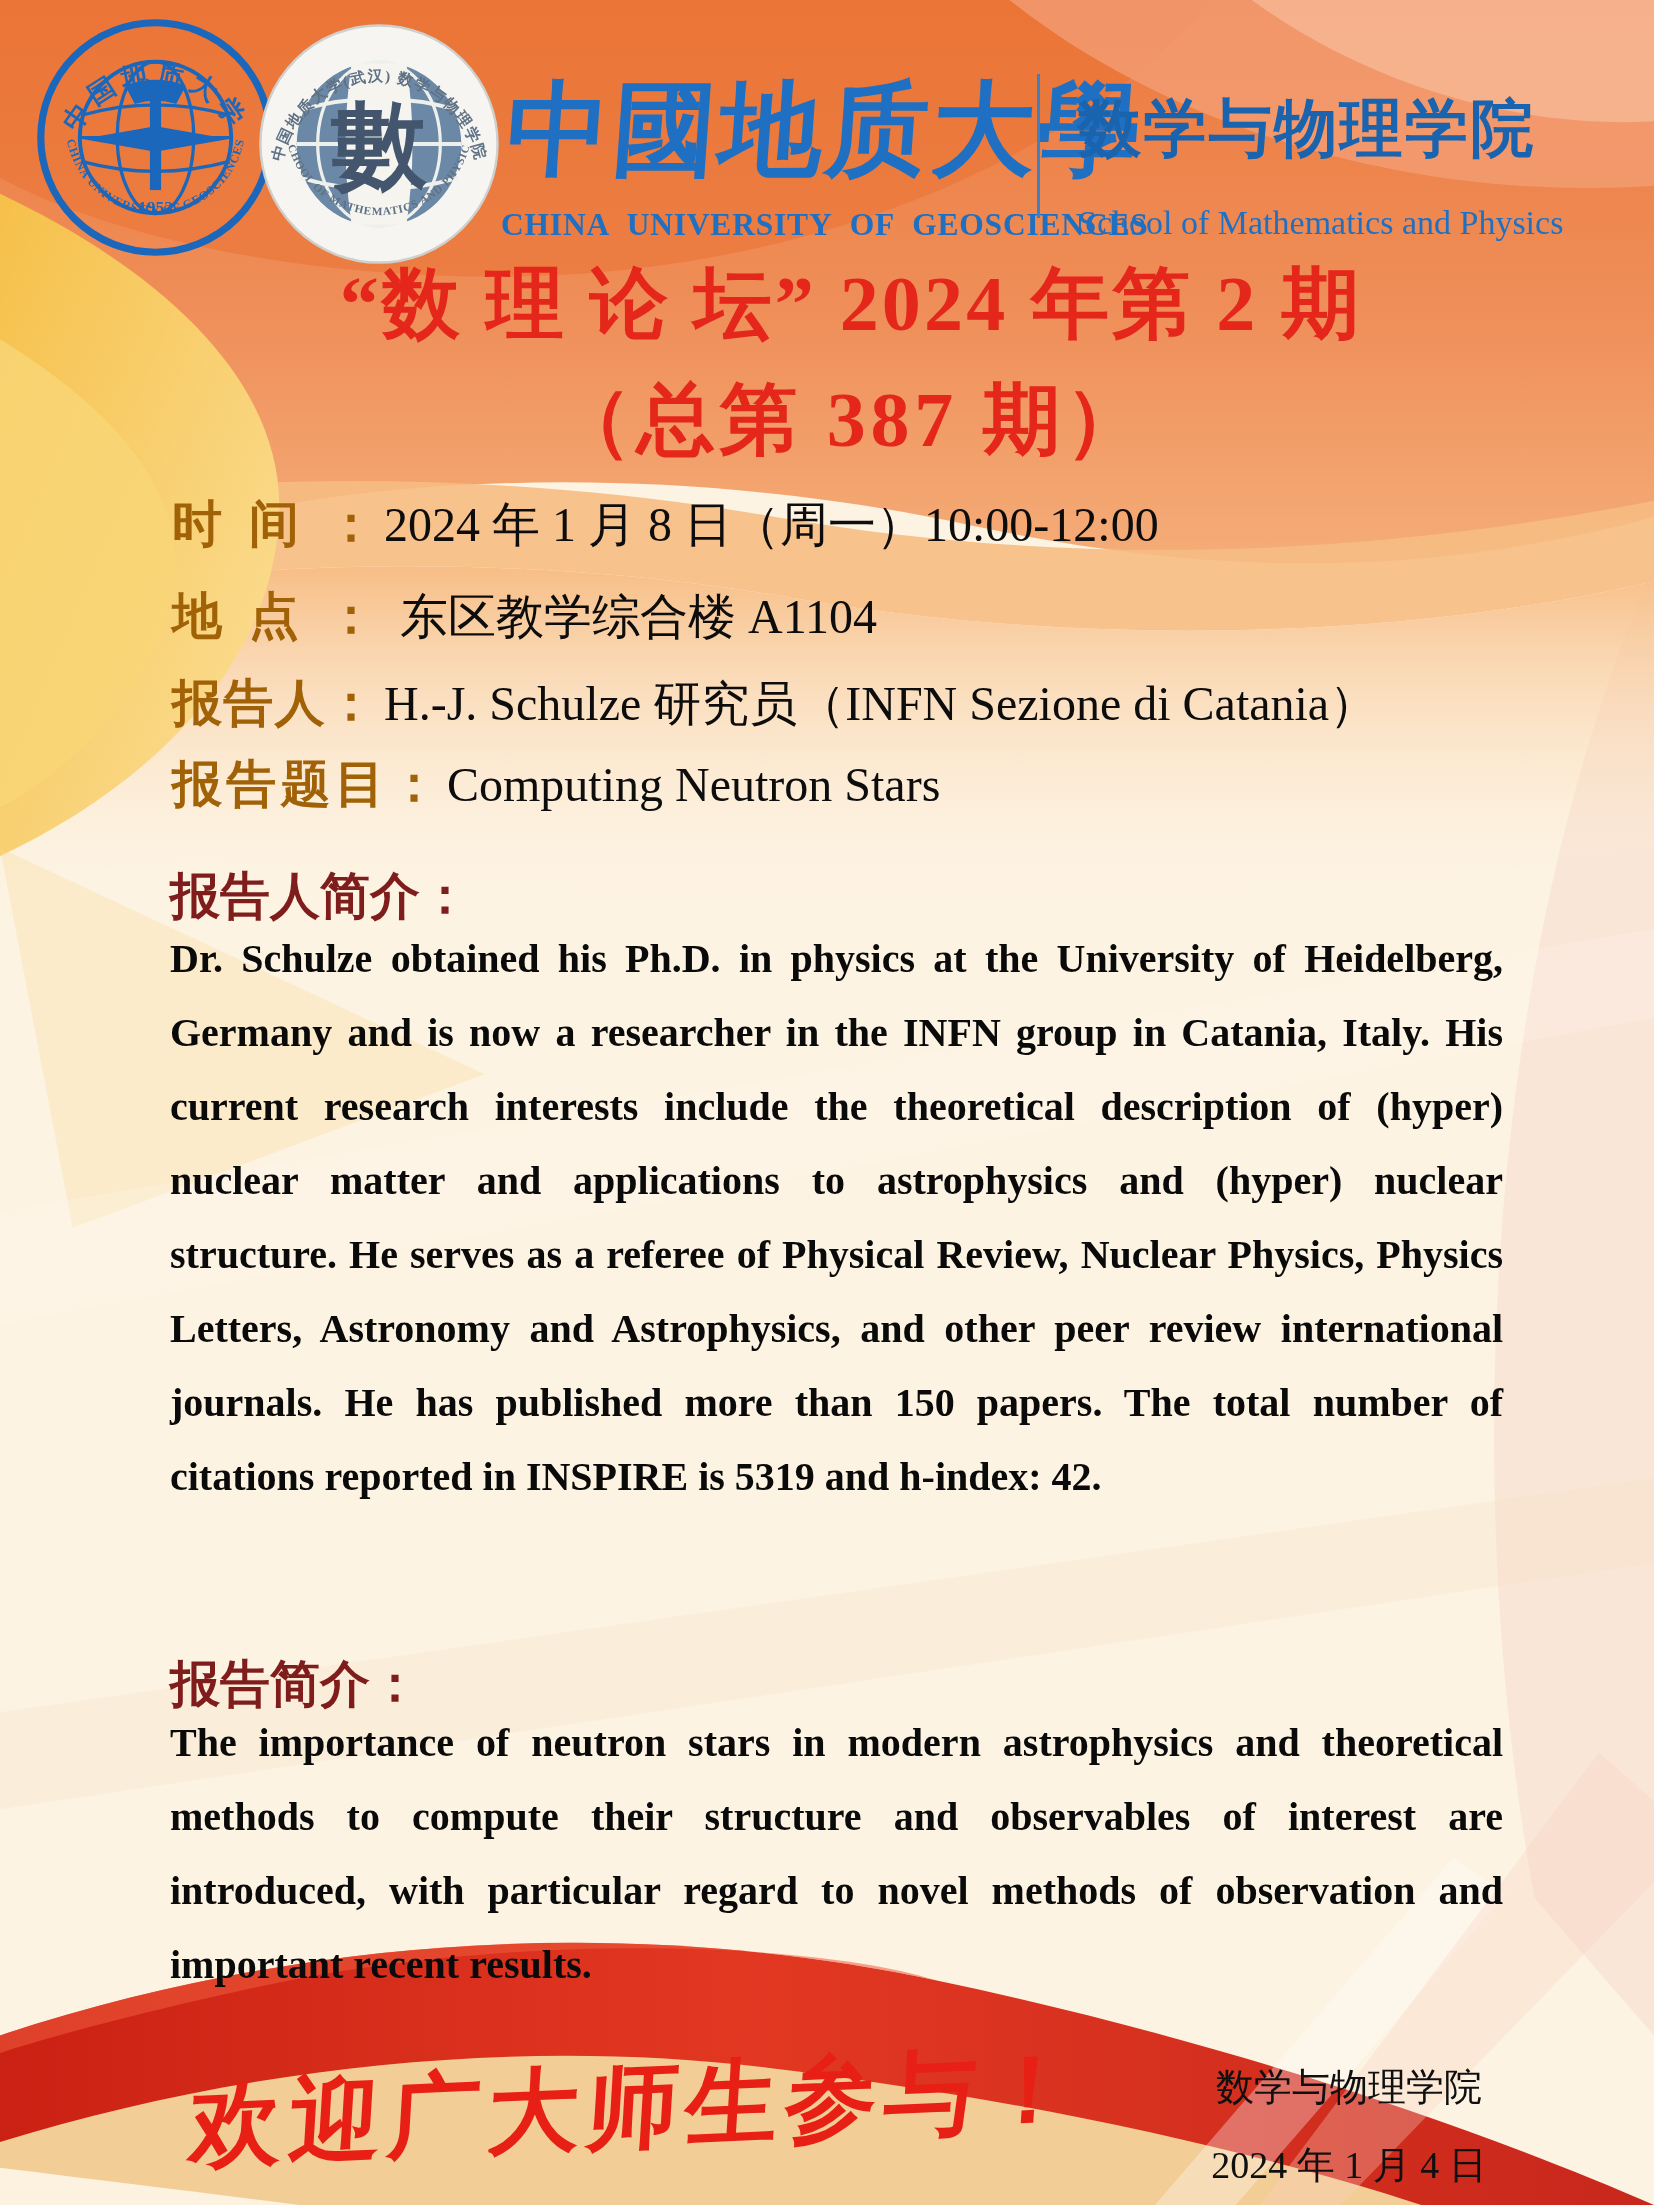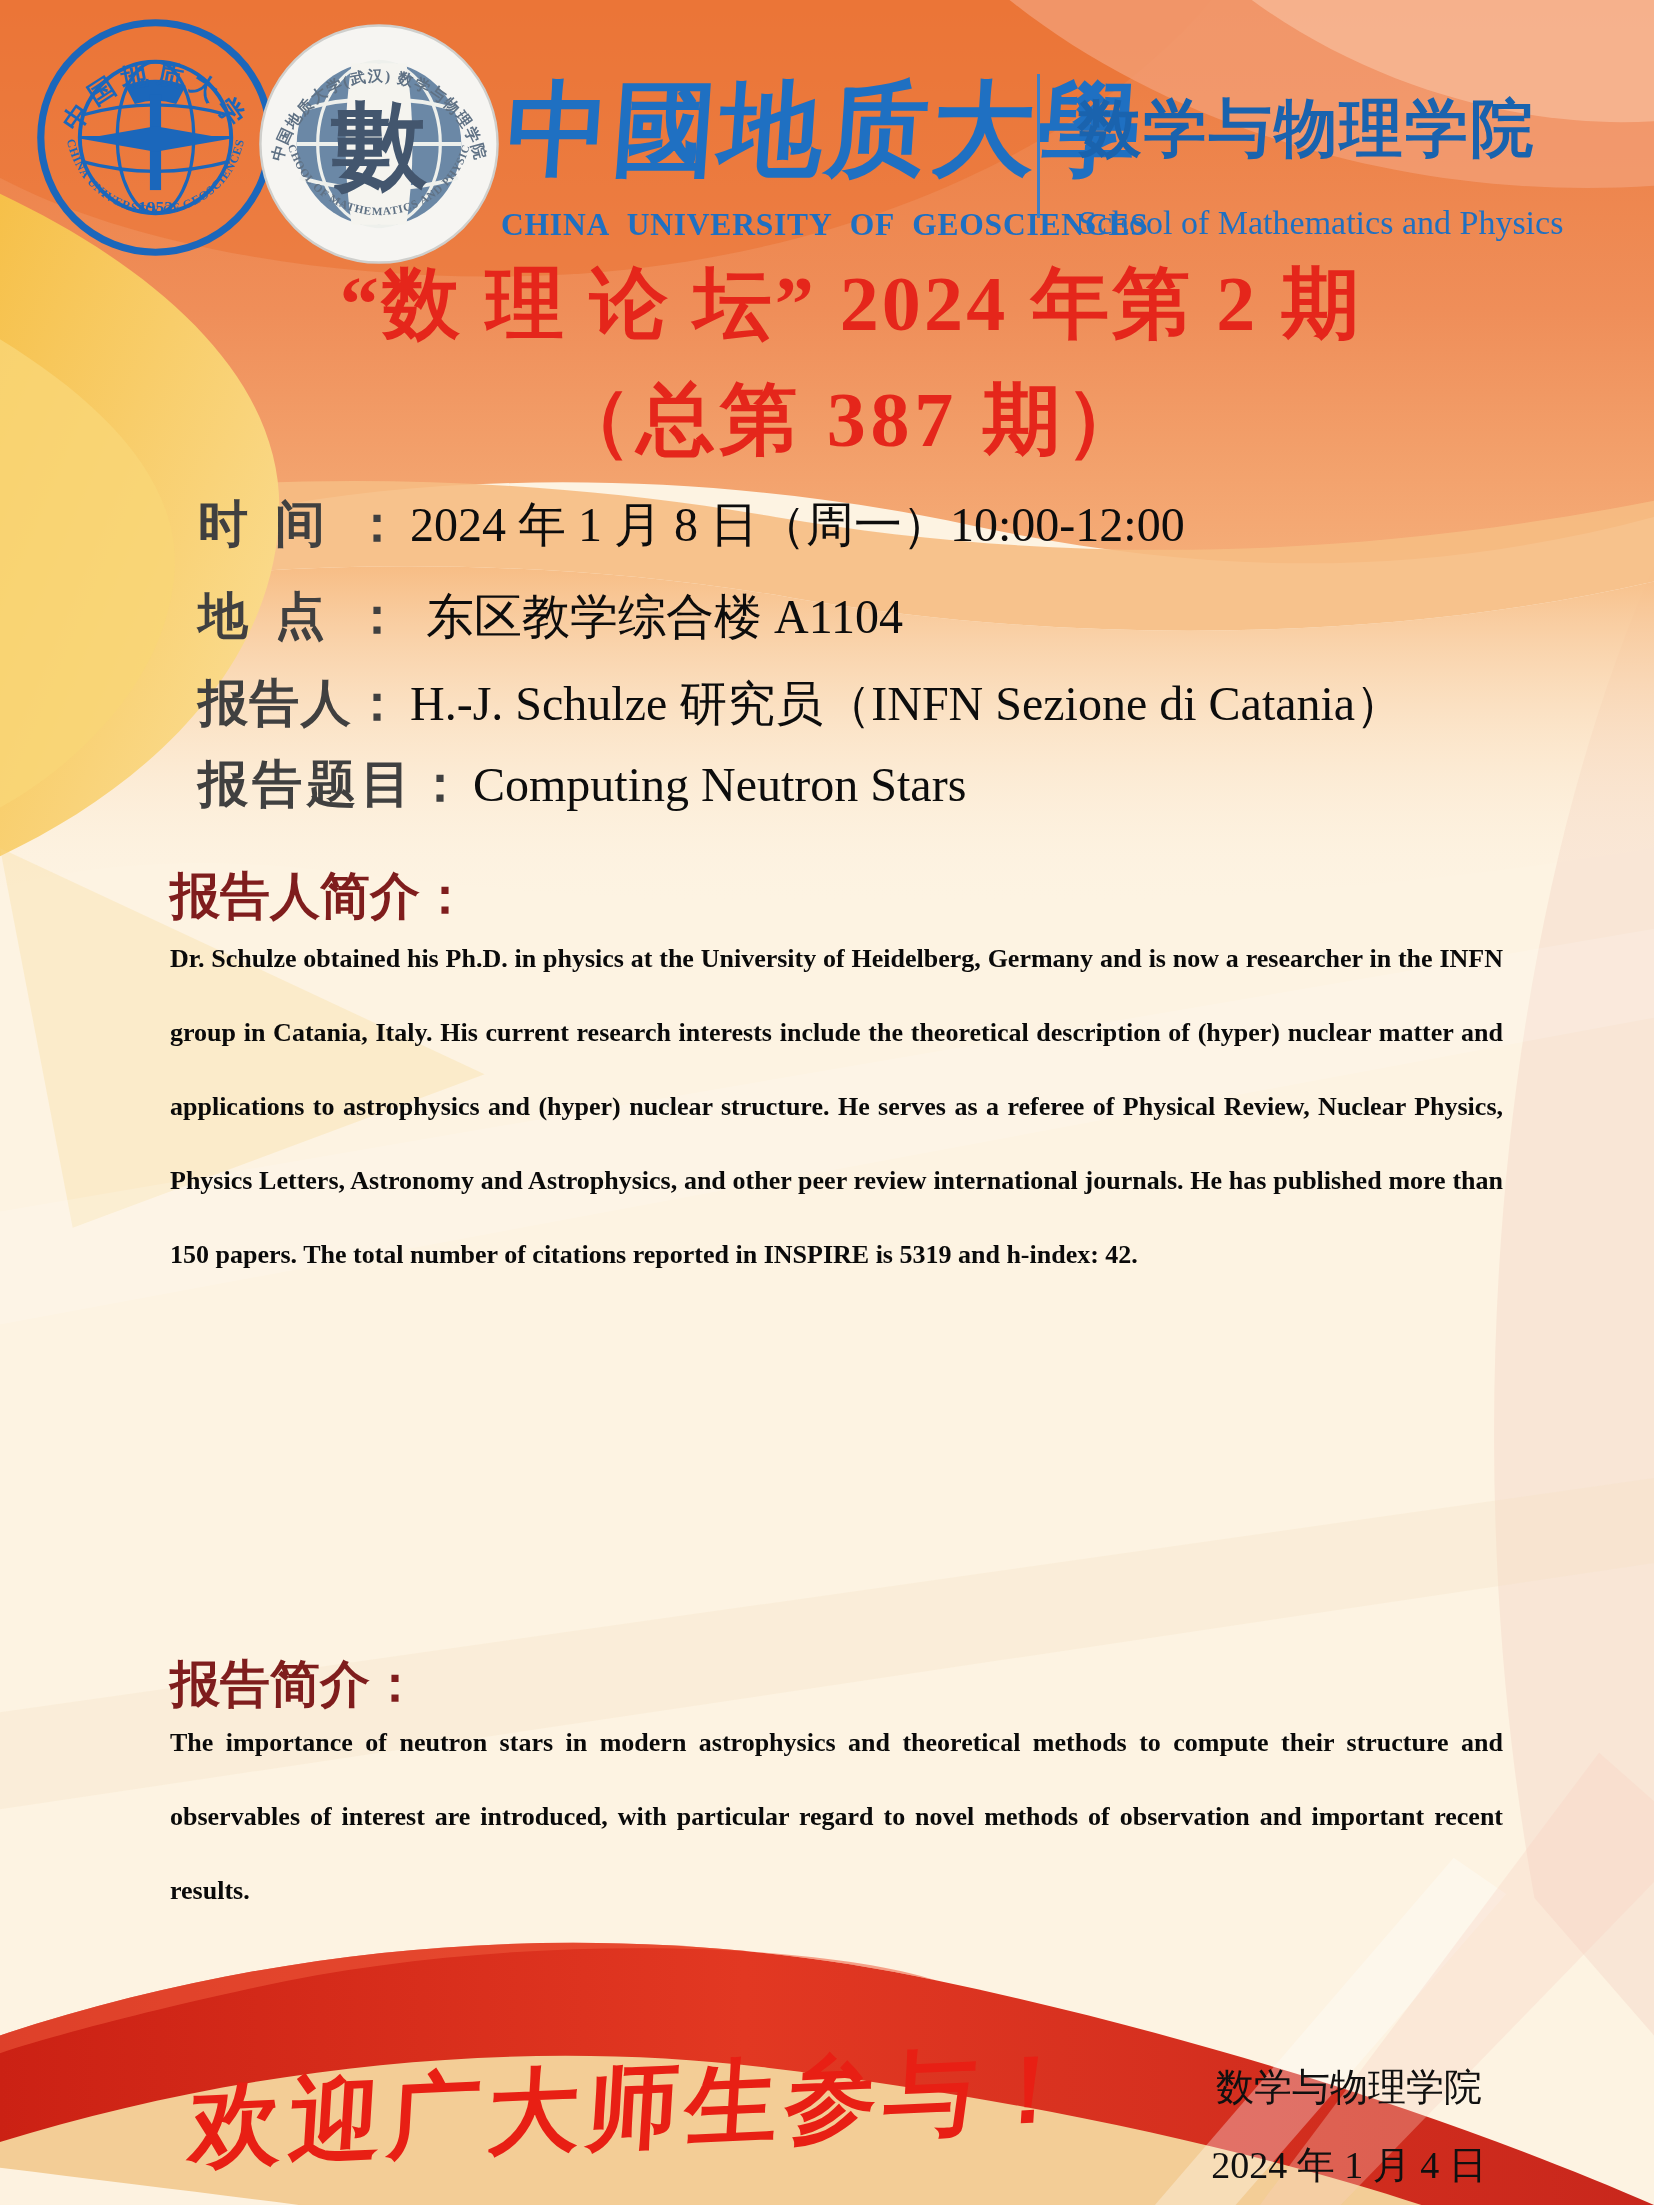--- a/index.html
+++ b/index.html
@@ -45,42 +45,42 @@
   
   .title{position:absolute;left:24px;top:257px;width:1654px;text-align:center;color:#e5261b;font-weight:bold;}
   .title .t1{display:block;font-size:78px;line-height:1.2;letter-spacing:3.2px;white-space:nowrap;}
   .title .t2{display:block;margin-top:22.6px;font-size:78px;line-height:1.2;letter-spacing:4.8px;white-space:nowrap;}
 
   
   .info-row{position:absolute;left:172px;display:flex;align-items:baseline;white-space:nowrap;}
   .info-label{
     display:inline-block;
     font-family:"Liberation Sans", sans-serif;
-    font-weight:bold;color:#404040;font-size:50px;
-    width:204px;text-align:justify;text-align-last:justify;margin-left:26px;
+    font-weight:bold;color:#a16207;font-size:50px;
+    width:204px;text-align:justify;text-align-last:justify;
   }
   .info-label.wide{width:267px;}
   .info-value{
     font-size:48px;color:#0d0d0d;margin-left:8px;white-space:nowrap;
   }
   .row-time{top:491px;}
   .row-place{top:583px;gap:16px;}
   .row-speaker{top:670px;}
   .row-topic{top:751px;}
 
   
   .sec-heading{
     position:absolute;left:170px;
     font-family:"Liberation Sans", sans-serif;
     font-size:50px;font-weight:bold;color:#7f1d1d;white-space:nowrap;
   }
   .bio-heading{top:863px;}
   .para{
     position:absolute;left:170px;width:1333px;
-    font-size:26px;line-height:74px;font-weight:bold;color:#0a0a0a;
+    font-size:40px;line-height:74px;font-weight:bold;color:#0a0a0a;
     text-align:justify;
   }
   .bio-text{top:922px;}
   .abs-heading{top:1651px;}
   .abs-text{top:1706px;}
 
   
   .welcome{
     position:absolute;left:190px;top:2065px;width:856px;
     font-size:92px;font-weight:bold;color:#e81f14;

